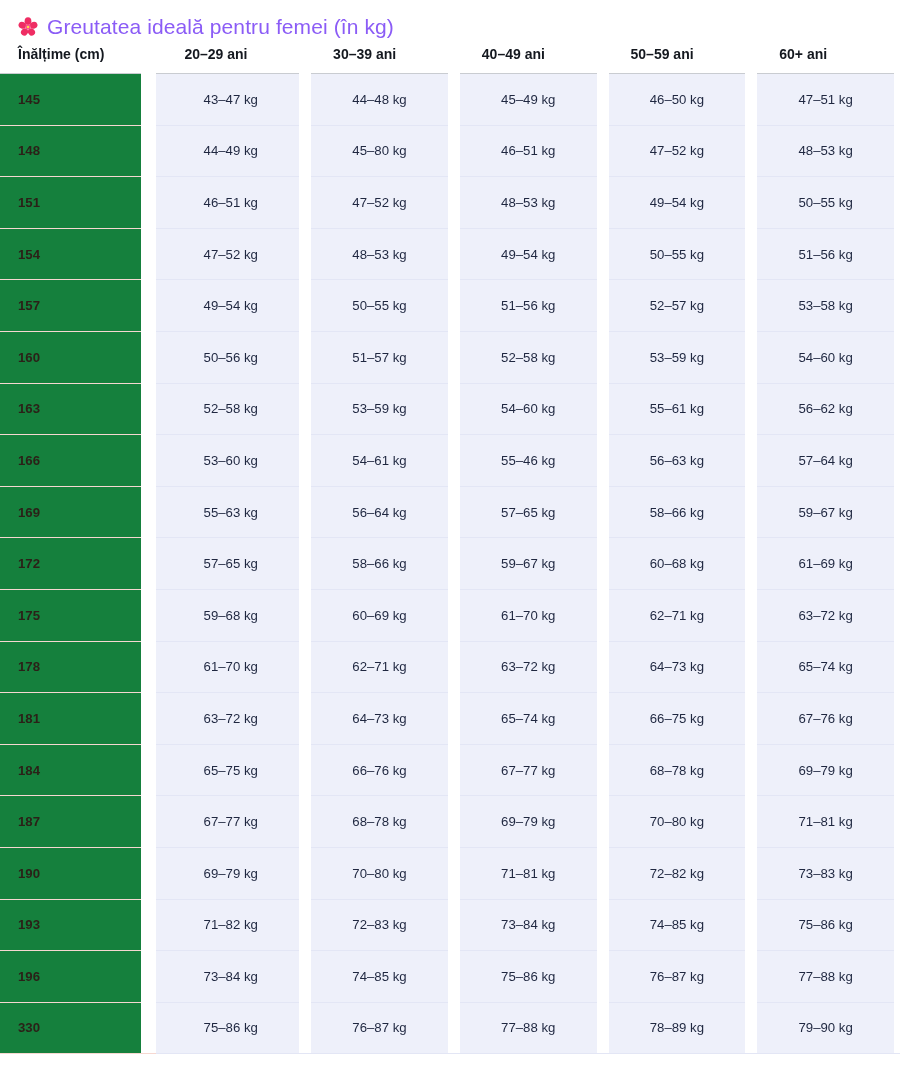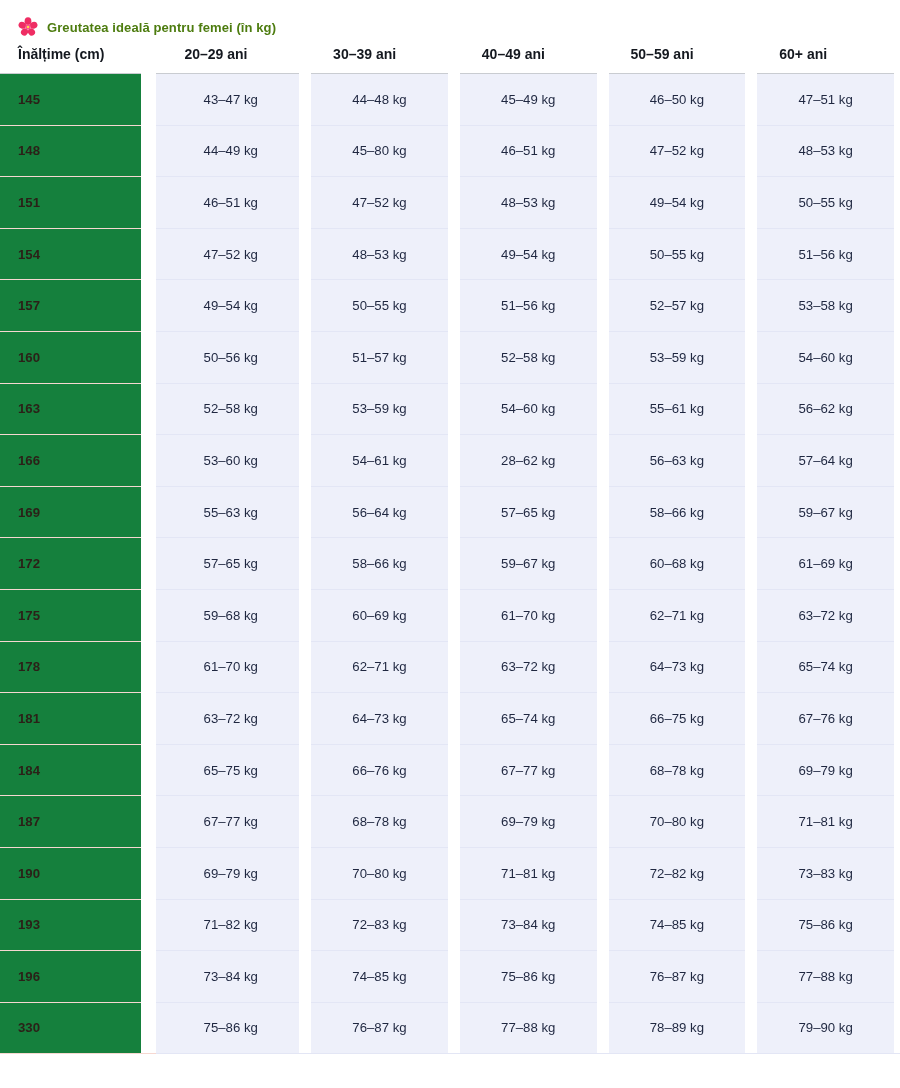--- a/index.html
+++ b/index.html
@@ -31,23 +31,23 @@
     height: 36px;
     box-sizing: border-box;
   }
   .blossom-icon {
     width: 20px;
     height: 20px;
     flex: 0 0 20px;
     display: block;
   }
   .title-text {
-    font-size: 13px;
-    font-weight: bold;
-    color: #4d7c0f;
+    font-size: 21px;
+    font-weight: normal;
+    color: #8b5cf6;
     letter-spacing: 0.1px;
     white-space: nowrap;
   }
 
   
   table.weight-table {
     border-collapse: separate;
     border-spacing: 0;
     width: 900px;
     table-layout: fixed;
@@ -187,21 +187,21 @@
           <td class="cell-val">52–58 kg</td>
           <td class="cell-val">53–59 kg</td>
           <td class="cell-val">54–60 kg</td>
           <td class="cell-val">55–61 kg</td>
           <td class="cell-val">56–62 kg</td>
         </tr>
         <tr>
           <td class="cell-height">166</td>
           <td class="cell-val">53–60 kg</td>
           <td class="cell-val">54–61 kg</td>
-          <td class="cell-val">28–62 kg</td>
+          <td class="cell-val">55–46 kg</td>
           <td class="cell-val">56–63 kg</td>
           <td class="cell-val">57–64 kg</td>
         </tr>
         <tr>
           <td class="cell-height">169</td>
           <td class="cell-val">55–63 kg</td>
           <td class="cell-val">56–64 kg</td>
           <td class="cell-val">57–65 kg</td>
           <td class="cell-val">58–66 kg</td>
           <td class="cell-val">59–67 kg</td>

